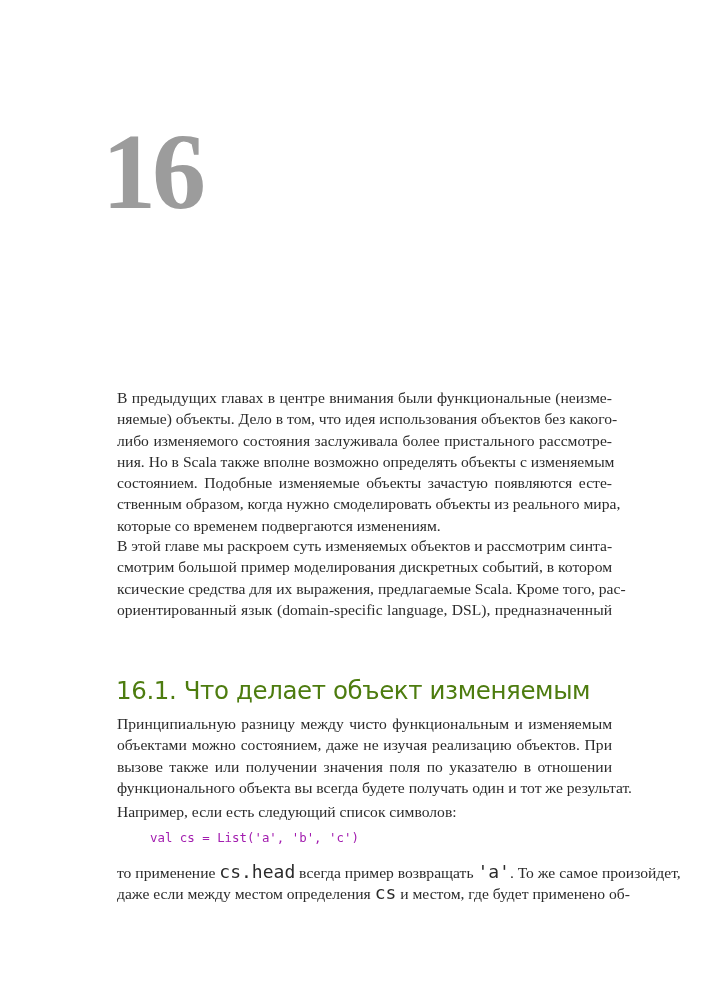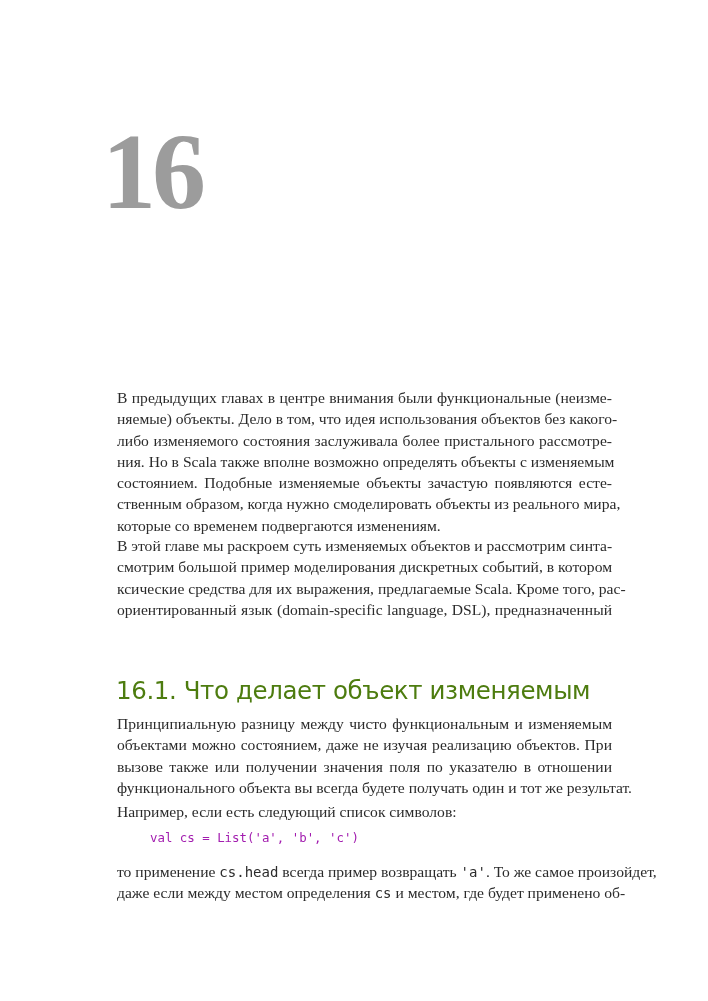--- a/index.html
+++ b/index.html
@@ -38,21 +38,21 @@
   }
   .code {
     position: absolute; left: 117px; top: 829px;
     font-family: "DejaVu Sans Mono", "Liberation Mono", monospace;
     font-size: 12.4px; line-height: 18px; color: #a21caf;
     white-space: pre;
     margin-left: 33px;
   }
   .mono {
     font-family: "DejaVu Sans Mono", "Liberation Mono", monospace;
-    font-size: 14px;
+    font-size: 18px;
   }
 </style>
 </head>
 <body>
 
 <div class="page">
 
   <div class="chapter-num">16</div>
 
   <div class="para" style="top:387px;">

